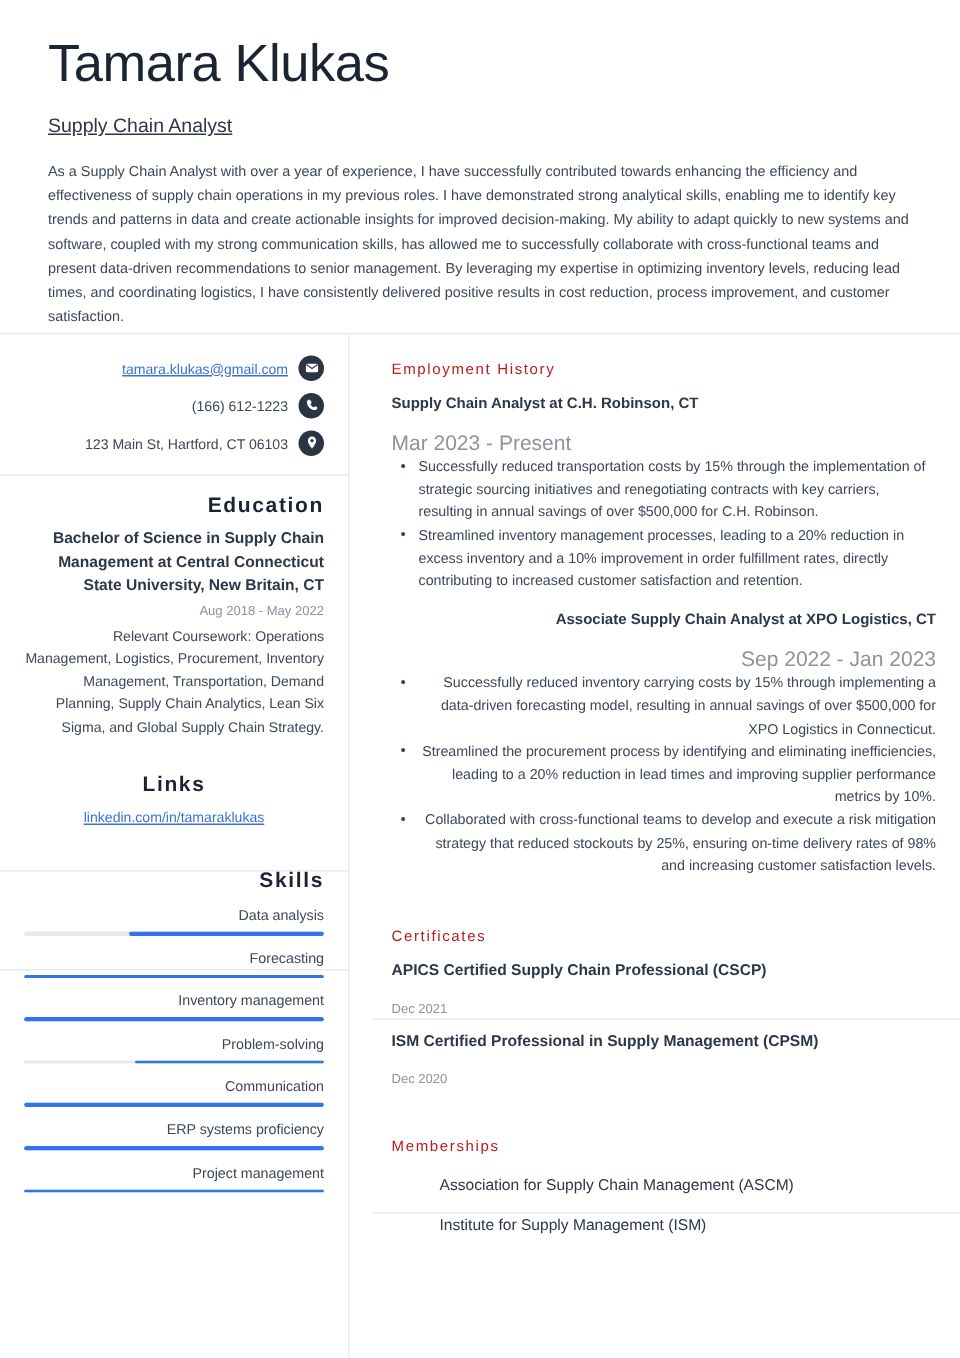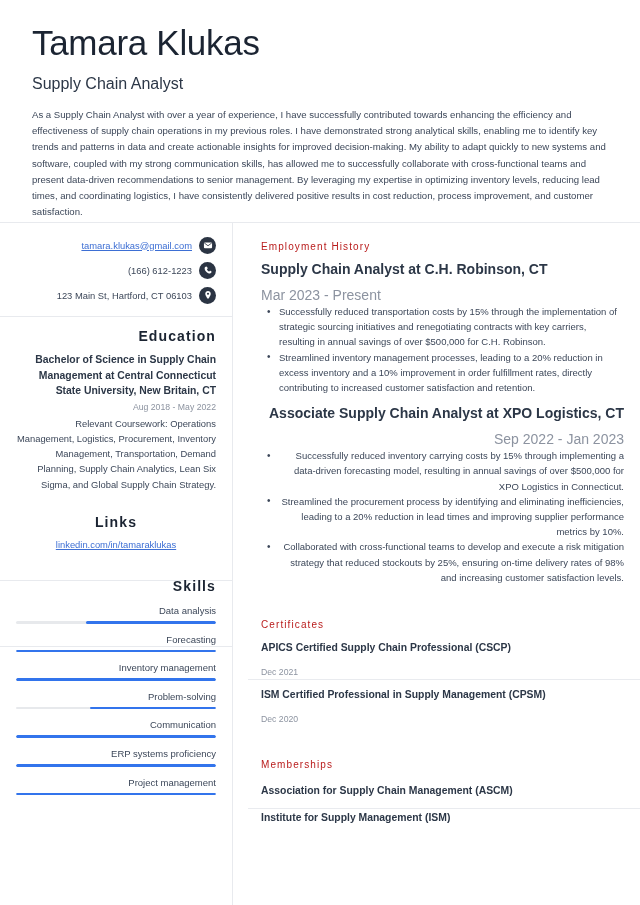--- a/index.html
+++ b/index.html
@@ -31,24 +31,25 @@
   .full-name {
     font-size: 35px;
     line-height: 42px;
     font-weight: 400;
     letter-spacing: -0.3px;
     color: #1b2432;
   }
 
   .job-title {
     margin-top: 11px;
-    font-size: 16px;
+    font-size: 13px;
     line-height: 18px;
     font-weight: 400;
     color: #2c3747;
+    text-decoration: underline;
   }
 
   .summary {
     margin-top: 14px;
     font-size: 9.6px;
     line-height: 16.2px;
     color: #3c4759;
     text-align: left;
     max-width: 578px;
   }
@@ -229,21 +230,21 @@
     right: 0;
     height: 100%;
     background: #3274ec;
     border-radius: 2px;
   }
 
   
   .job { margin-bottom: 9px; }
 
   .job-role {
-    font-size: 14px;
+    font-size: 10px;
     line-height: 15px;
     font-weight: 700;
     color: #2c3747;
   }
 
   .job-dates {
     margin-top: 12px;
     font-size: 14px;
     line-height: 12px;
     color: #8c93a0;
@@ -286,23 +287,24 @@
   .cert-date {
     margin-top: 11px;
     font-size: 8.7px;
     line-height: 12px;
     color: #8c93a0;
   }
 
   .mem-item {
     font-size: 10.4px;
     line-height: 15px;
-    font-weight: 700;
+    font-weight: 400;
     color: #2c3747;
     margin-bottom: 12px;
+    margin-left: 32px;
   }
 </style>
 </head>
 <body>
 
 <div class="page">
 
   <div class="header">
     <div class="full-name">Tamara Klukas</div>
     <div class="job-title">Supply Chain Analyst</div>

